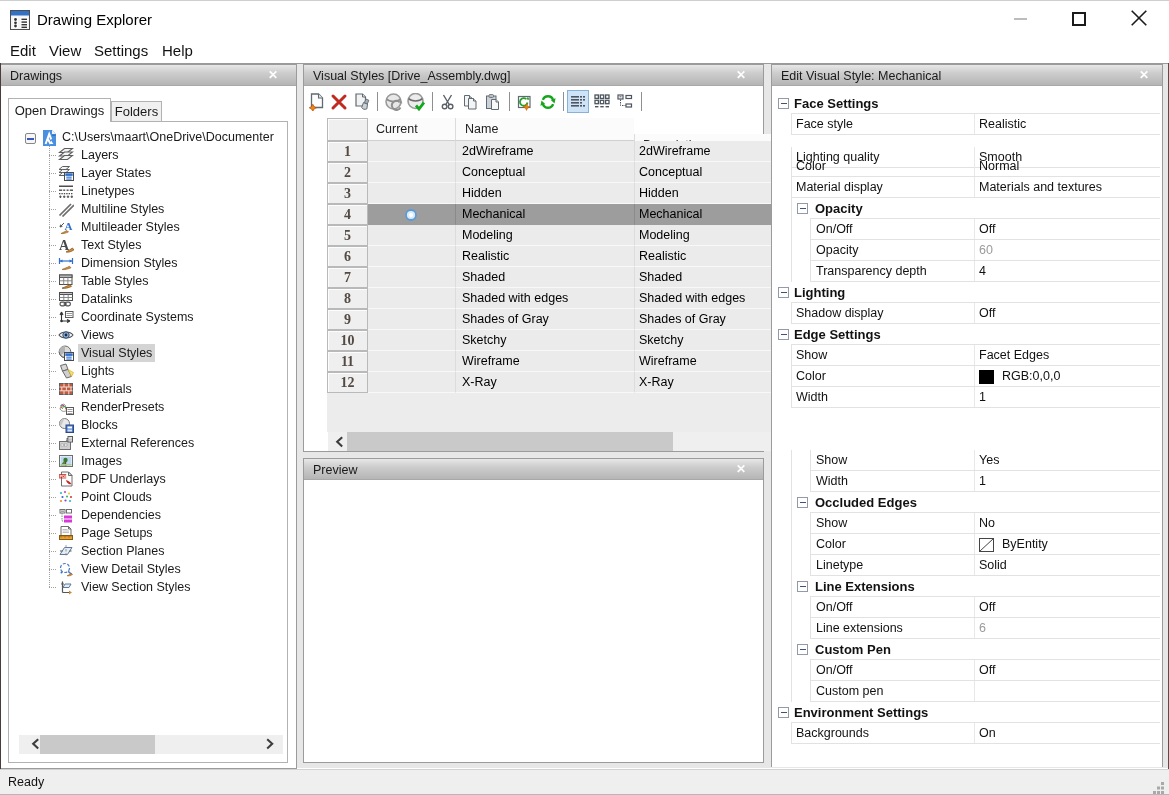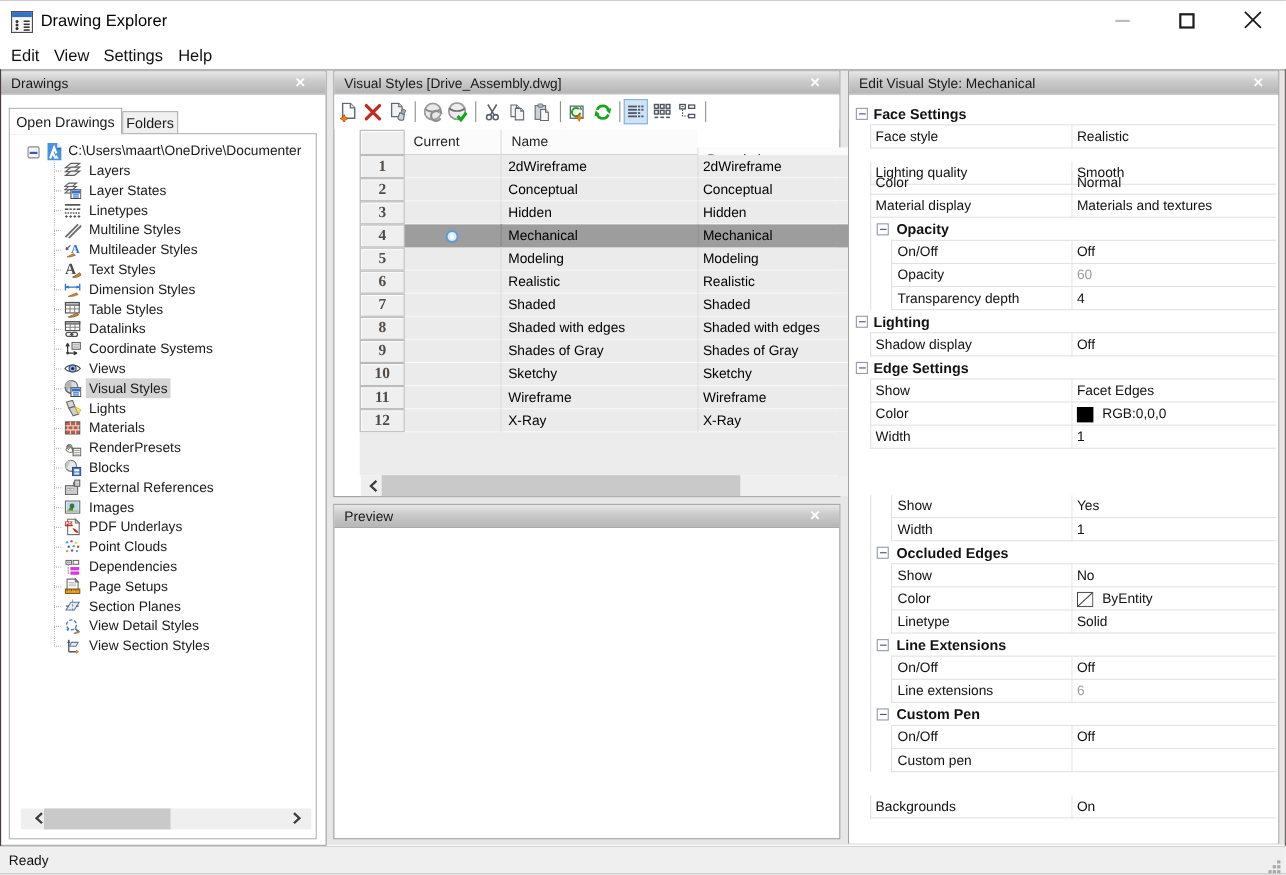--- a/index.html
+++ b/index.html
@@ -776,20 +776,25 @@
 <span class="pval">Off</span>
 <span class="abs" style="left:38px;top:20px;right:2px;height:1px;background:#e2e2e2"></span>
 </div>
 <div class="prow" style="top:594px">
 <span class="abs" style="left:38px;top:0;width:1px;height:21px;background:#e2e2e2"></span>
 <span class="abs" style="left:19px;top:0;width:1px;height:21px;background:#e2e2e2"></span>
 <span class="plabel" style="left:44px">Custom pen</span>
 <span class="abs" style="left:202px;top:0;width:1px;height:21px;background:#e8e8e8"></span>
 <span class="abs" style="left:38px;top:20px;right:2px;height:1px;background:#e2e2e2"></span>
 </div>
+<div class="prow" style="top:615px">
+<span class="minus" style="left:6px"></span>
+<span class="plabel pgroup" style="left:22px">Environment Settings</span>
+<span class="abs" style="left:19px;top:20px;right:2px;height:1px;background:#e2e2e2"></span>
+</div>
 <div class="prow" style="top:636px">
 <span class="abs" style="left:19px;top:0;width:1px;height:21px;background:#e2e2e2"></span>
 <span class="plabel" style="left:24px">Backgrounds</span>
 <span class="abs" style="left:202px;top:0;width:1px;height:21px;background:#e8e8e8"></span>
 <span class="pval">On</span>
 <span class="abs" style="left:19px;top:20px;right:2px;height:1px;background:#e2e2e2"></span>
 </div>
       </div>
   </div>
 </div>

